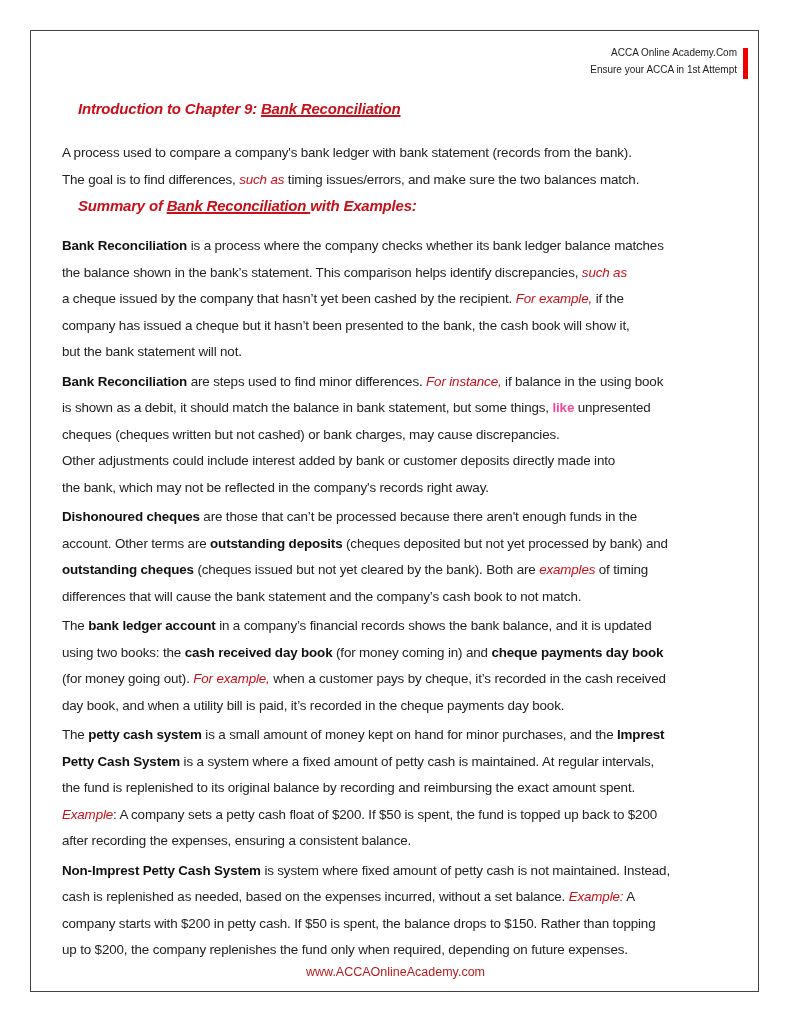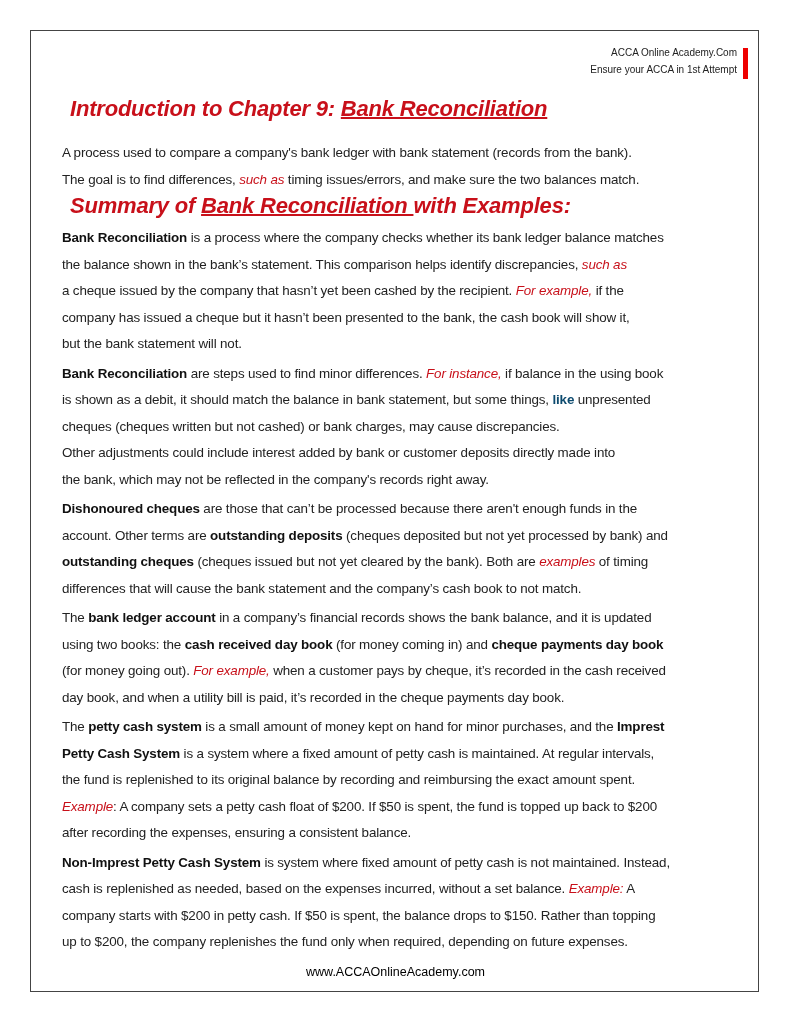--- a/index.html
+++ b/index.html
@@ -4,30 +4,30 @@
 <style>
   html, body { margin: 0; padding: 0; background: #ffffff; }
   body { width: 791px; height: 1024px; position: relative; overflow: hidden;
          font-family: "Liberation Sans", sans-serif; color: #222; }
   .page-border { position: absolute; left: 30px; top: 30px; width: 729px; height: 962px;
                  border: 1.5px solid #444; box-sizing: border-box; }
   .header { position: absolute; right: 54px; top: 44px; text-align: right;
             font-size: 10px; line-height: 17px; color: #222; }
   .red-bar { position: absolute; left: 743px; top: 48px; width: 5px; height: 31px; background: #ee0000; }
   .content { position: absolute; left: 62px; top: 98px; width: 690px; }
-  h2 { margin: 8px; font-size: 22px; font-weight: bold; font-style: italic; color: #c8101a;
+  h2 { margin: 16px; font-size: 15px; font-weight: bold; font-style: italic; color: #c8101a;
        line-height: 22px; letter-spacing: -0.2px; }
   h2 .ul { text-decoration: underline; text-decoration-thickness: 1.5px; }
   p { margin: 0; font-size: 13.4px; line-height: 26.5px; letter-spacing: -0.15px; }
   .gap { margin-top: 3px; }
   .red { color: #c8101a; font-weight: normal; font-style: italic; }
-  .redb { color: #0c4a6e; font-weight: bold; }
+  .redb { color: #ec4899; font-weight: bold; }
   b { font-weight: bold; color: #111; }
   .footer { position: absolute; left: 0; width: 791px; top: 965px; text-align: center;
-            font-size: 12.5px; color: #000000; }
+            font-size: 12.5px; color: #b91c1c; }
 </style>
 </head>
 <body>
 
 <div class="page-border"></div>
 
 <div class="header">
   <div>ACCA Online Academy.Com</div>
   <div>Ensure your ACCA in 1st Attempt</div>
 </div>

